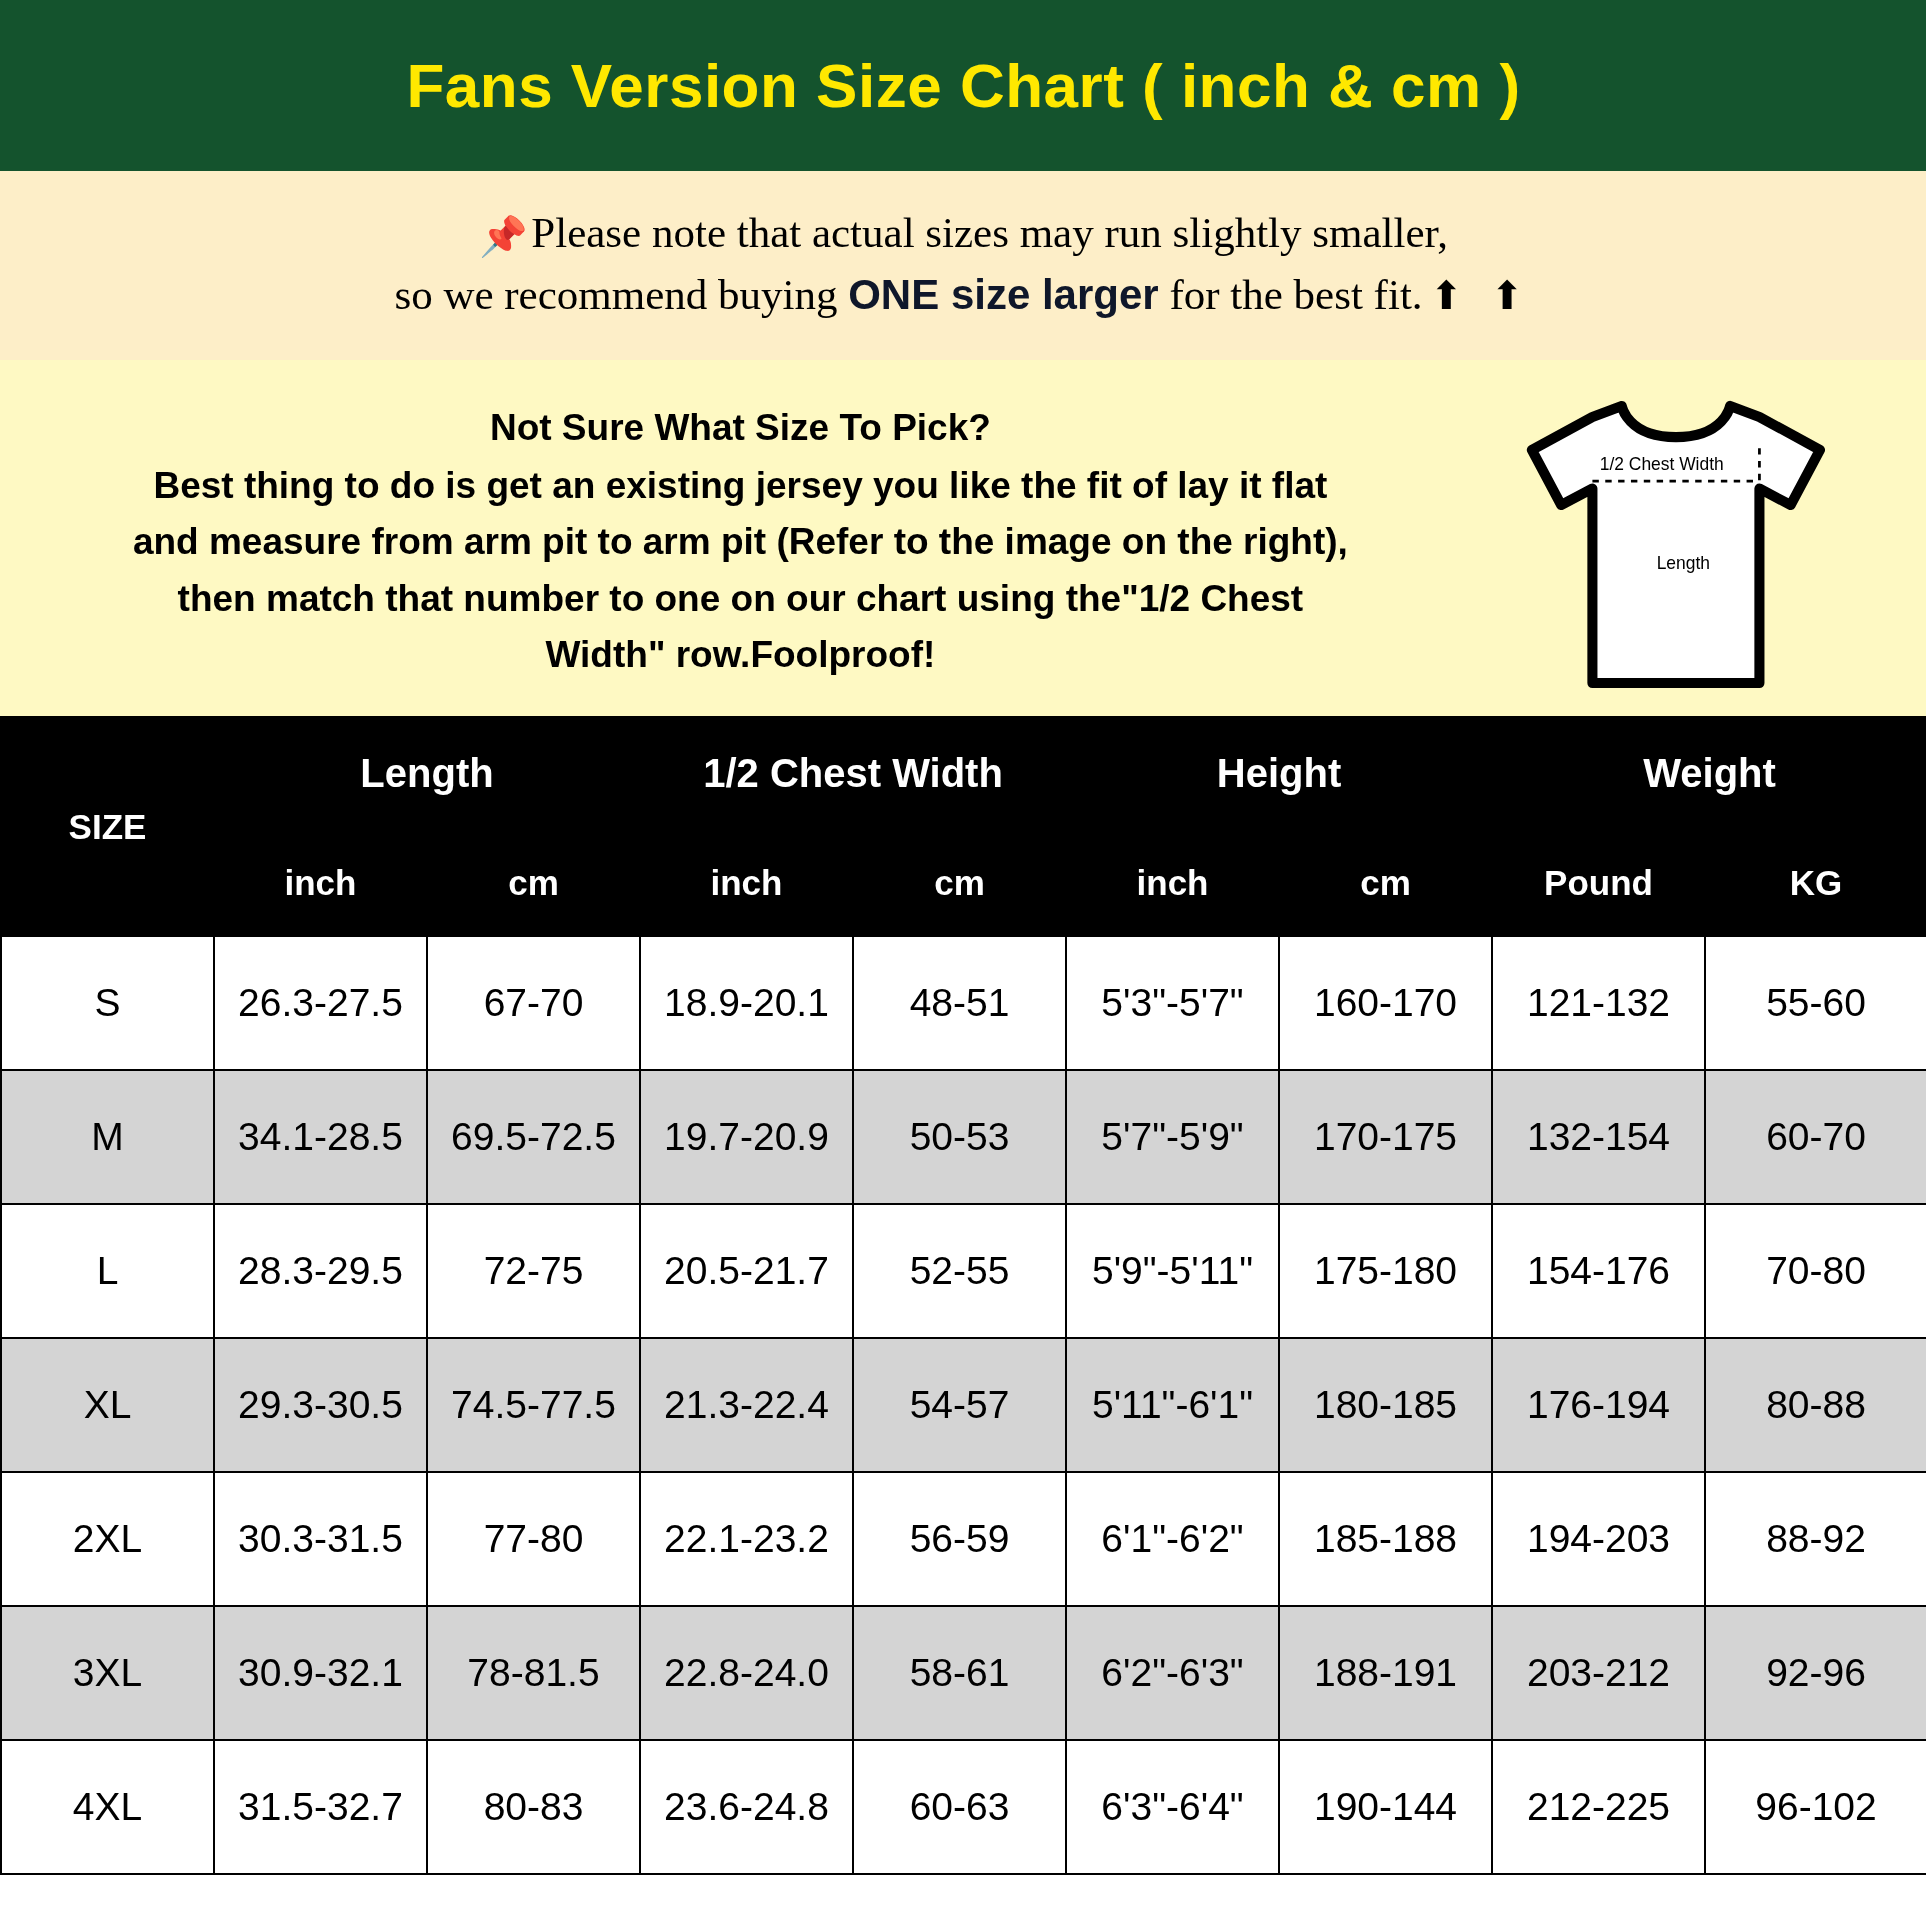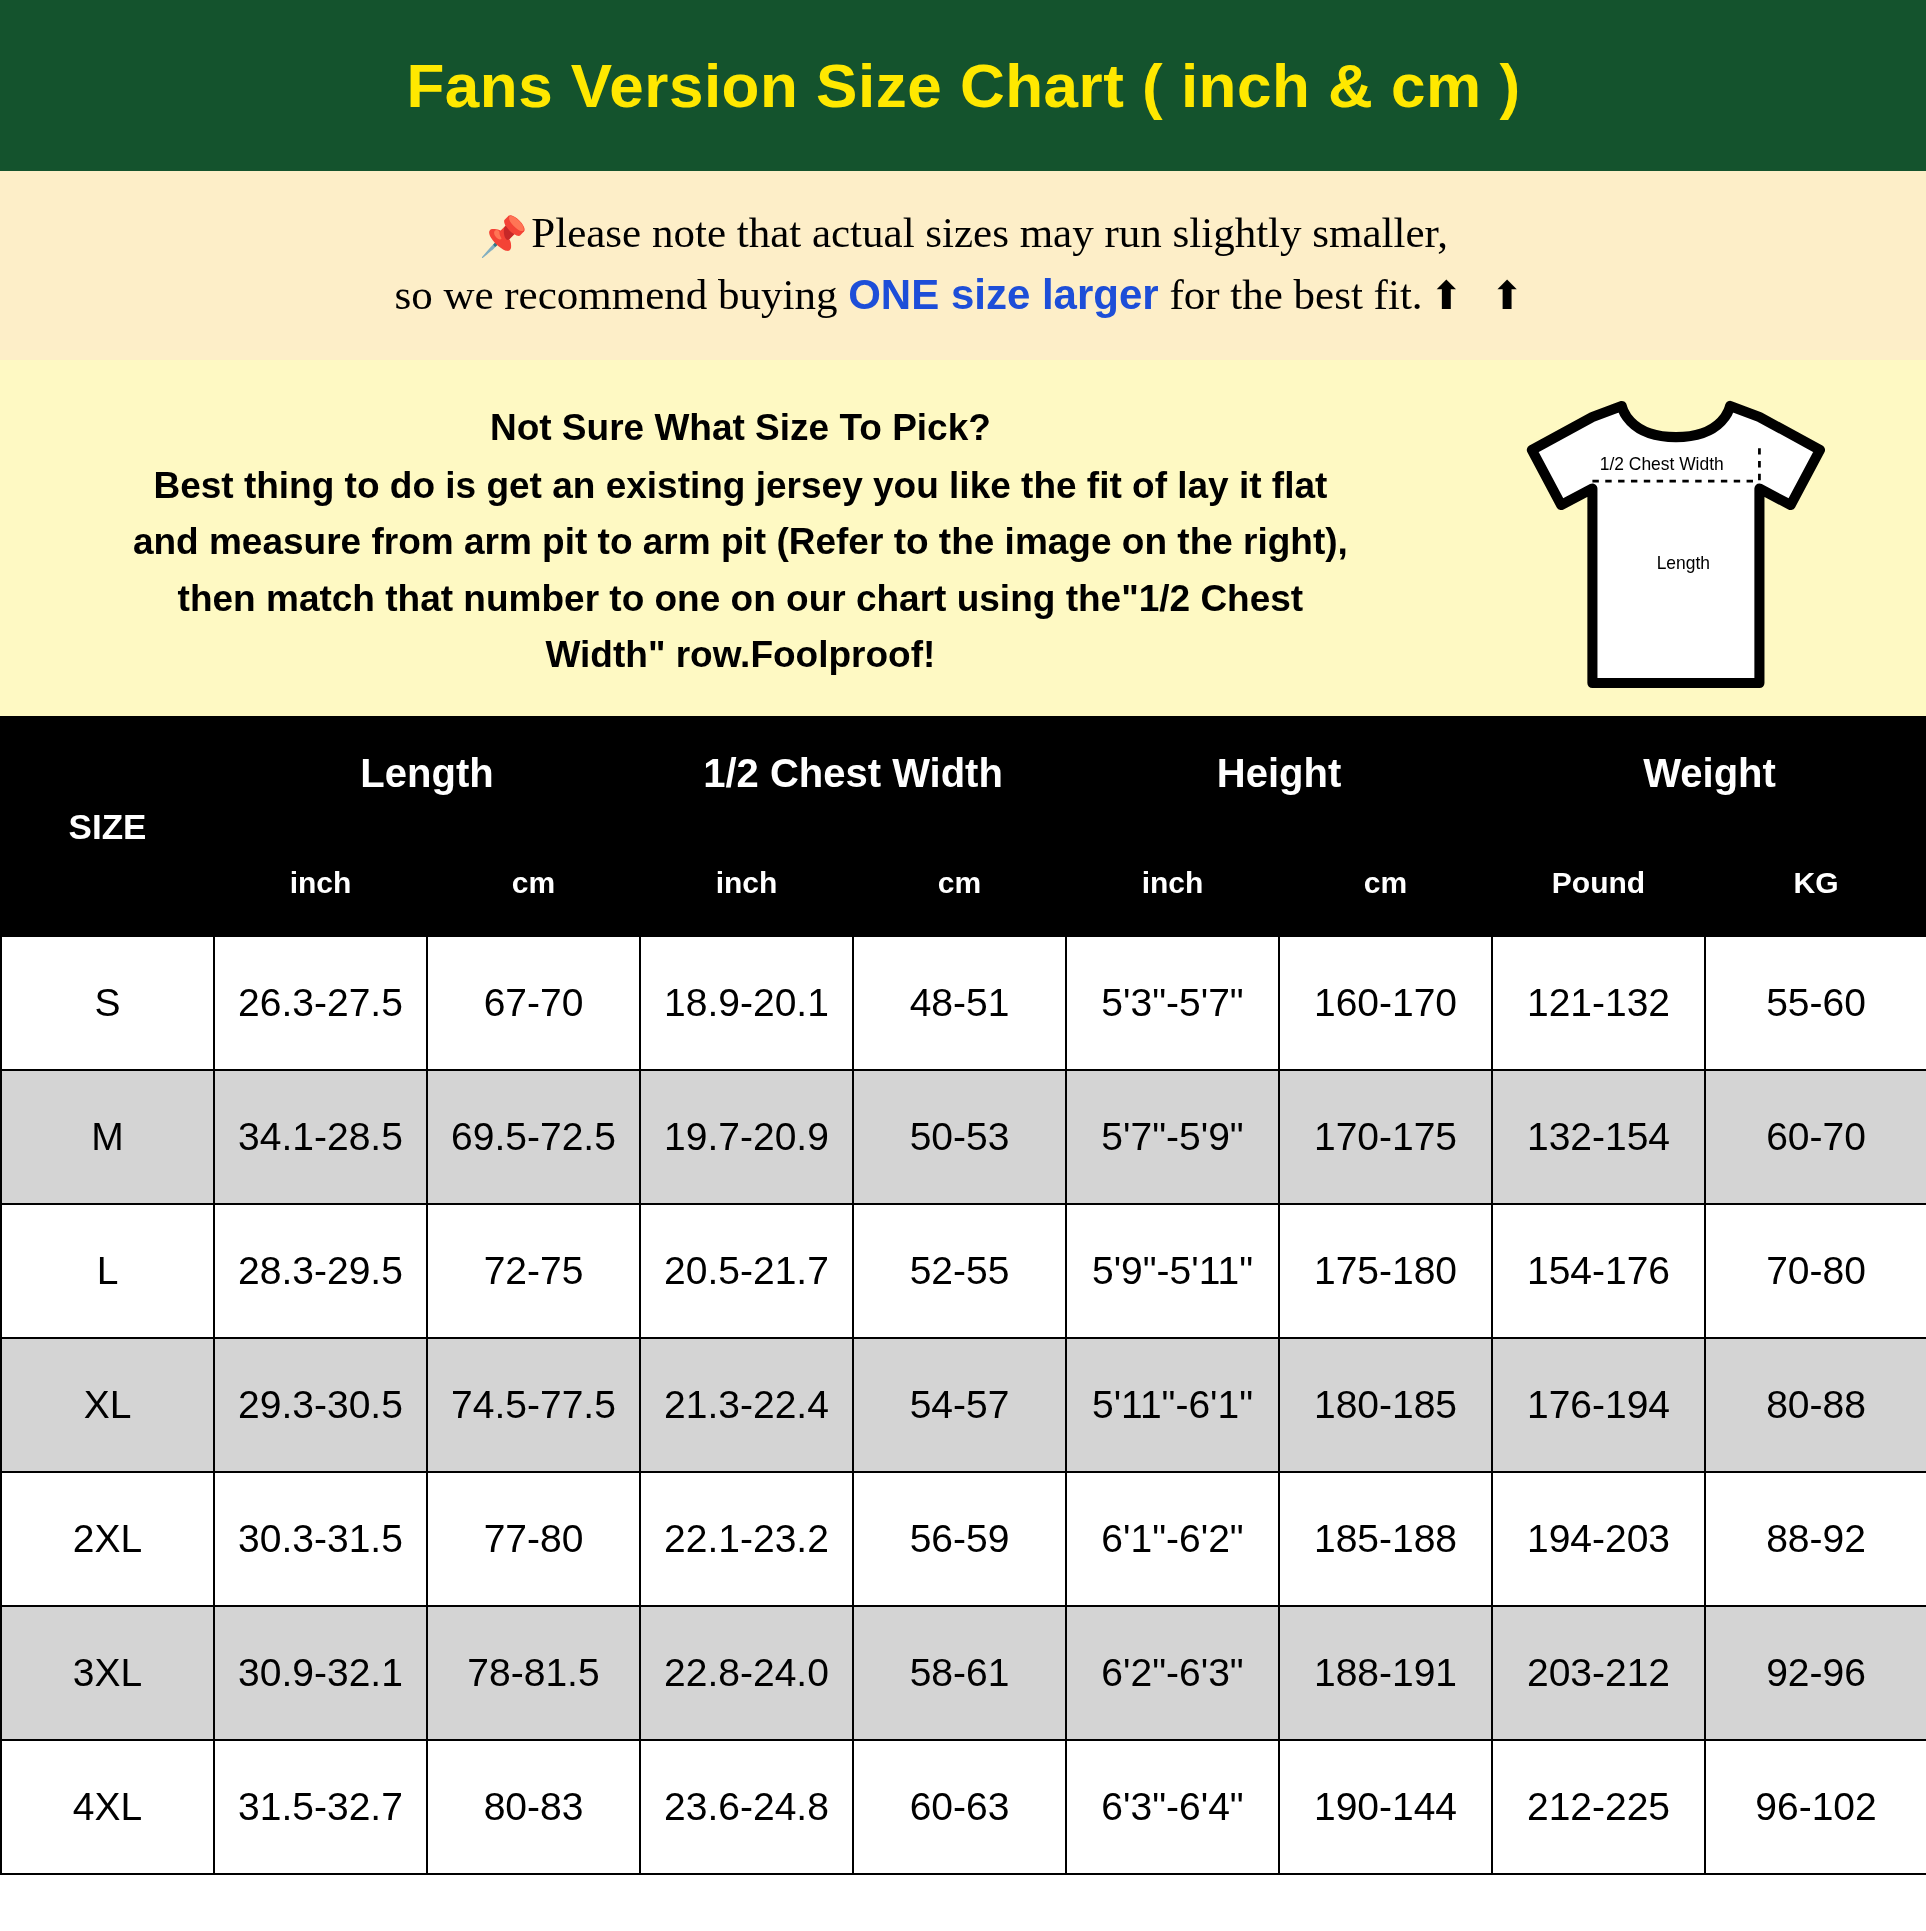--- a/index.html
+++ b/index.html
@@ -48,21 +48,21 @@
     font-family: "Liberation Serif", serif;
   }
   .pin-icon {
     display: inline-block;
     font-size: 39px;
     vertical-align: -2.8px;
     margin-right: 3.7px;
     color: #d11a0e;
   }
   .emph-red {
-    color: #1d4ed8;
+    color: #0f172a;
     font-weight: bold;
     font-family: "Liberation Sans", sans-serif;
     font-size: 42px;
   }
   .arrow-up {
     font-size: 39px;
     letter-spacing: 9.2px;
     margin-left: 7.3px;
   }
 
@@ -114,21 +114,21 @@
   }
   th.group-head {
     font-size: 40px;
     height: 108px;
   }
   th.size-head {
     font-size: 35px;
     width: 213px;
   }
   th.unit-head {
-    font-size: 30px;
+    font-size: 35px;
     height: 103px;
   }
   tbody td {
     font-size: 39px;
     height: 130px;
     color: #000000;
     background: #ffffff;
   }
   tbody tr.alt td {
     background: #d4d4d4;

